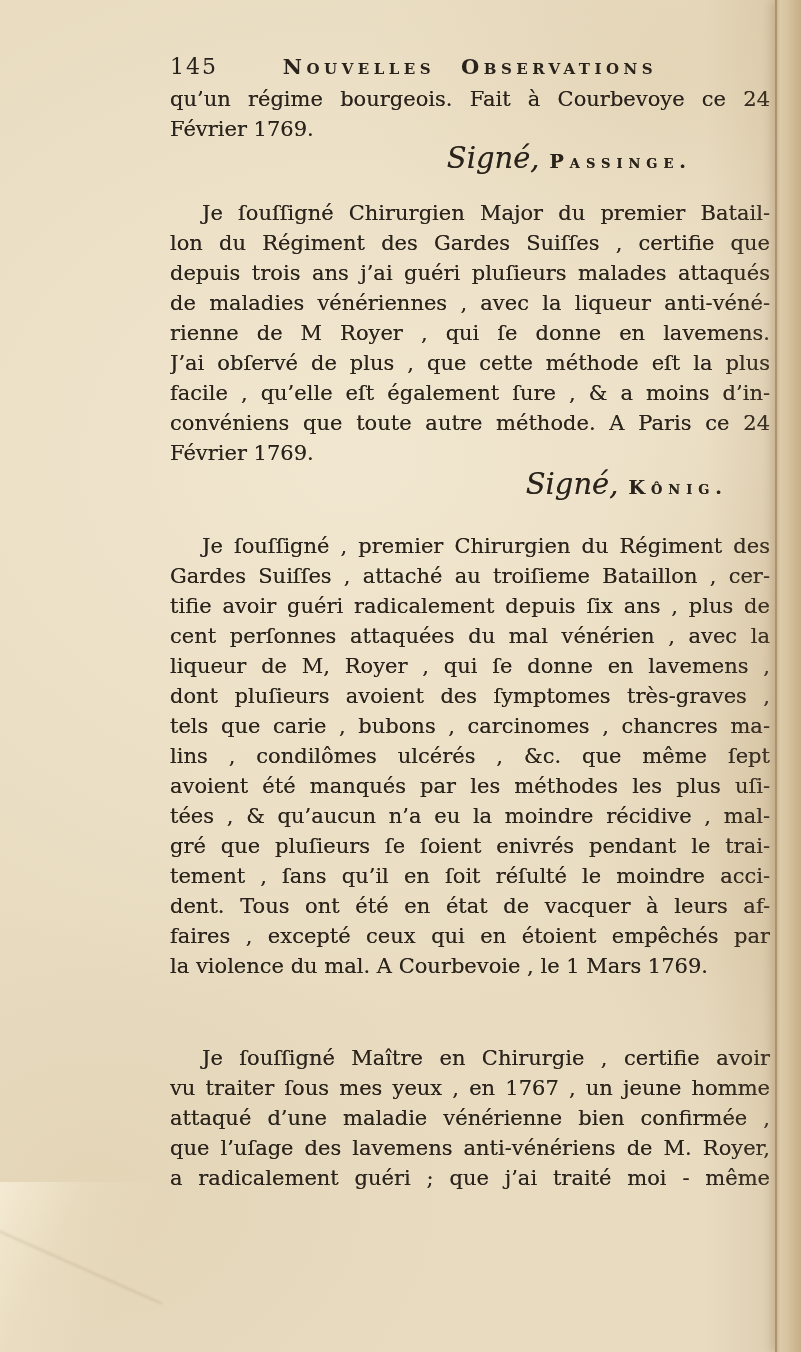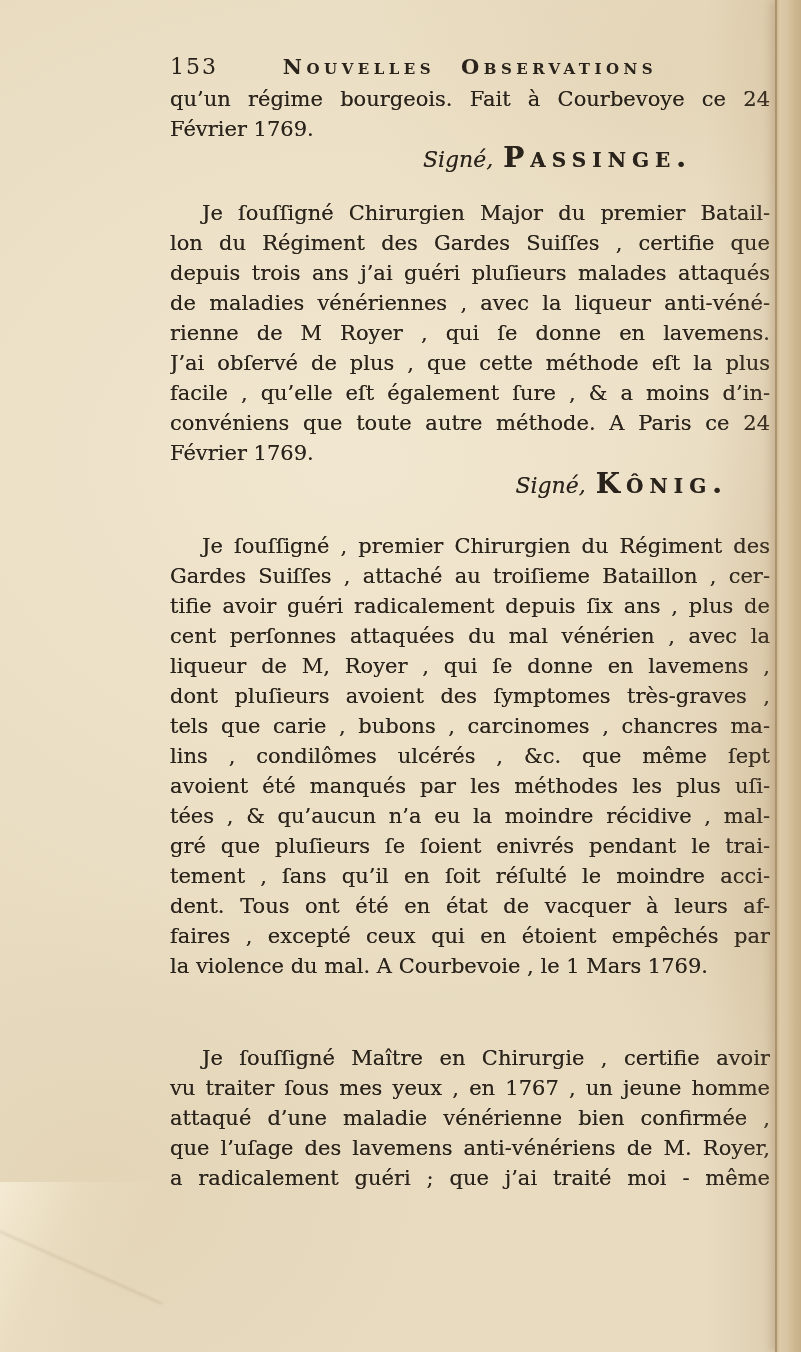--- a/index.html
+++ b/index.html
@@ -65,22 +65,22 @@
   .line{white-space:normal;}
   .para.end-short .line:last-child{text-align-last:left;}
   .para.indent .line:first-child{text-indent:32px;}
 
   
   .sig{
     position:absolute;left:170px;width:600px;height:32px;line-height:32px;
     text-align:right;box-sizing:border-box;
     text-shadow:0 0 0.5px rgba(42,35,27,0.6);
   }
-  .sig-prefix{font-style:italic;font-size:22px;margin-right:10px;}
-  .sig-name{font-variant:small-caps;font-size:28px;letter-spacing:6px;font-weight:600;}
+  .sig-prefix{font-style:italic;font-size:29px;margin-right:10px;}
+  .sig-name{font-variant:small-caps;font-size:19px;letter-spacing:6px;font-weight:600;}
 
   .sig-passinge{top:142px;padding-right:78px;}
   .sig-konig{top:468px;padding-right:42px;}
   .sig-ruffieux{top:979px;padding-right:132px;}
 
   .p1{top:84px;}
   .p2{top:198px;}
   .p3{top:531px;}
   .p4{top:1043px;}
 
@@ -126,21 +126,21 @@
   .g3{left:328px;top:447px;width:150px;height:48px;}
   .g4{left:420px;top:998px;width:330px;height:68px;}
   .g5{left:545px;top:1186px;width:180px;height:42px;}
 </style>
 </head>
 <body>
 
 <div class="page">
 
   <div class="col header">
-    <span class="pagenum">153</span>
+    <span class="pagenum">145</span>
     <span class="running-title">Nouvelles Observations</span>
   </div>
 
   <div class="para p1 end-short">
       <div class="line">qu’un régime bourgeois. Fait à Courbevoye ce 24</div>
       <div class="line">Février 1769.</div>
     </div>
   <div class="sig sig-passinge">
     <span class="sig-prefix">Signé,</span><span class="sig-name">Passinge.</span>
   </div>

